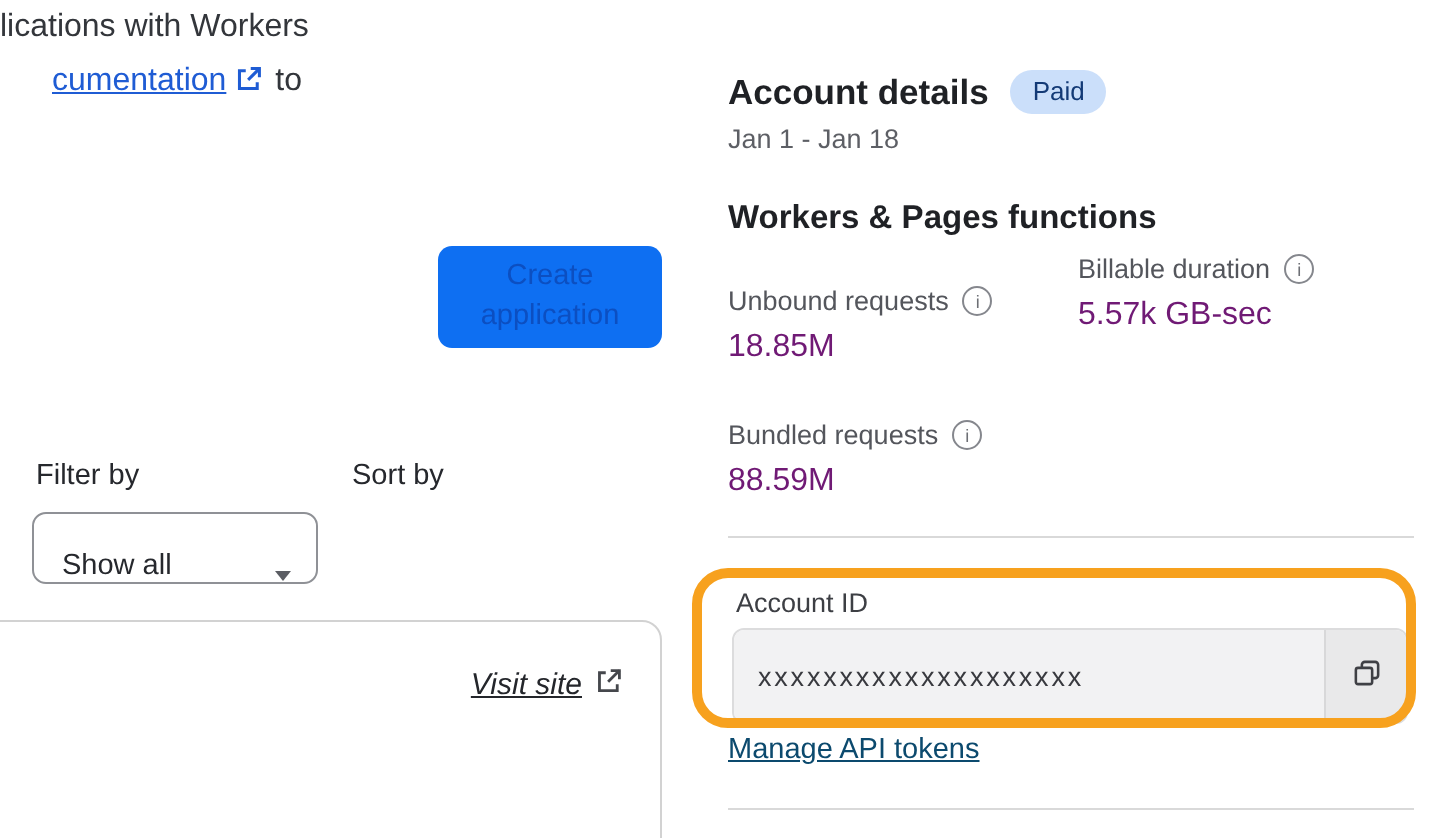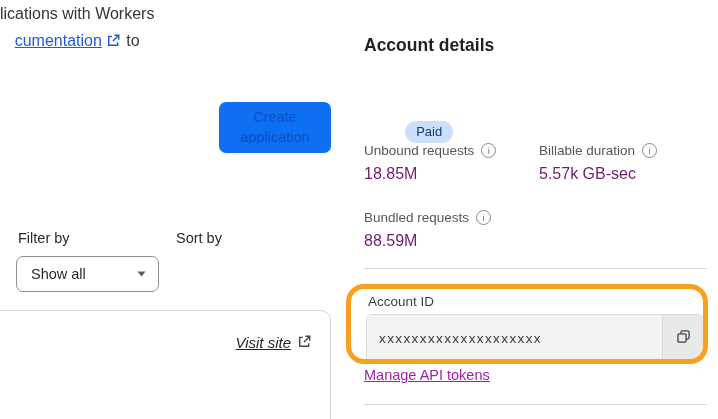--- a/index.html
+++ b/index.html
@@ -1,45 +1,45 @@
 <!DOCTYPE html>
 <html style="--accent-orange: #f7a11e; --btn-bg: #0e6ff2; --btn-fg: #0c4fc1; --badge-bg: #cbdffa; --badge-fg: #133a76;"><head>
 <meta charset="utf-8">
 <style>
   html,body{margin:0;padding:0;background:#fff;}
   body{width:718px;height:419px;overflow:hidden;
        font-family:"Liberation Sans","DejaVu Sans",sans-serif;color:#26282d;}
   .stage{position:relative;width:718px;height:419px;overflow:hidden;background:#fff;}
 
   
-  .intro{position:absolute;left:0;top:115;font-size:16px;line-height:27px;color:#33363b;text-align:center;}
-  .intro a{color:#1f5cd4;text-decoration:underline;cursor:pointer;}
+  .intro{position:absolute;left:0;top:115;font-size:16px;line-height:27px;color:#33363b;}
+  .intro a{color:#1f5cd4;text-decoration:underline;cursor:pointer;padding-left:26px;}
   .ext-icon{display:inline-block;vertical-align:-1px;margin:0 2px 0 5px;color:#1f5cd4;}
   .ext-icon.dark{color:#45474c;margin-left:7px;}
-  .create-btn{position:absolute;left:219px;top:102px;width:112px;height:51px;
+  .create-btn{position:absolute;left:219px;top:123px;width:112px;height:51px;
       background:var(--btn-bg,#0e6ff2);color:var(--btn-fg,#0c4fc1);
       border:none;border-radius:7px;font-size:14.5px;line-height:1.32;
       display:flex;align-items:center;justify-content:center;text-align:center;
       font-family:inherit;cursor:pointer;}
   .field-label{position:absolute;top:230px;font-size:14.5px;color:#26282d;}
   .select{position:absolute;top:256px;height:36px;background:#fff;
       border:1px solid #8f9196;border-radius:7px;box-sizing:border-box;
-      display:flex;align-items:center;justify-content:space-between;
+      display:flex;align-items:flex-end;justify-content:space-between;
       padding:0 12px 0 14px;font-size:14.5px;color:#26282d;cursor:pointer;gap:41px;}
   .caret{display:inline-block;margin-left:10px;line-height:0;}
   .card{position:absolute;left:-26px;top:310px;width:357px;height:140px;
       background:#fff;border:1px solid #d2d2d2;border-radius:10px;box-sizing:border-box;}
   .visit-site{position:absolute;top:23px;right:17px;font-size:15px;color:#24262b;
       text-decoration:underline;cursor:pointer;display:flex;align-items:center;font-style:italic;}
 
   
   .acct-title{position:absolute;left:364px;top:35px;font-size:17.5px;font-weight:bold;
-      color:#1f2125;display:flex;align-items:center;gap:25px;flex-direction:column;}
+      color:#1f2125;display:flex;align-items:center;gap:11px;}
   .badge{background:var(--badge-bg,#cbdffa);color:var(--badge-fg,#133a76);
-      font-size:13px;font-weight:normal;padding:3px 11px 4px;border-radius:12px;margin-top:40px;}
+      font-size:13px;font-weight:normal;padding:3px 11px 4px;border-radius:12px;}
   .date-range{position:absolute;left:364px;top:62px;font-size:13.5px;color:#5d5f65;}
   .section-title{position:absolute;left:364px;top:100px;font-size:16.5px;
       font-weight:bold;color:#1f2125;}
   .stat{position:absolute;}
   .stat-label{font-size:13.5px;color:#54565c;display:flex;align-items:center;gap:7px;}
   .info-icon{width:13px;height:13px;border:1px solid #85878d;border-radius:50%;
       font-size:9px;color:#6d6f75;display:inline-flex;align-items:center;
       justify-content:center;cursor:pointer;}
   .stat-value{font-size:16px;color:#701a75;margin-top:7px;}
   .divider{position:absolute;left:364px;width:343px;height:1px;background:#d9d9d9;}
@@ -49,21 +49,21 @@
   .acct-id-label{position:absolute;left:368px;top:294px;font-size:13.5px;color:#3d3f44;}
   .id-group{position:absolute;left:366px;top:314px;width:338px;height:48px;
       display:flex;border:1px solid #dcdcdd;border-radius:6px;overflow:hidden;
       box-sizing:border-box;}
   .id-input{flex:1;min-width:0;background:#f2f2f3;border:none;outline:none;
       padding:0 12px;font-size:13.5px;color:#393a3f;letter-spacing:1.4px;
       font-family:inherit;}
   .copy-btn{width:41px;background:#e9e9ea;border:none;border-left:1px solid #d8d8d9;
       display:flex;align-items:center;justify-content:center;cursor:pointer;}
   .manage-link{position:absolute;left:364px;top:367px;font-size:14.5px;
-      color:#a21caf;text-decoration:underline;cursor:pointer;}
+      color:#0c4a6e;text-decoration:underline;cursor:pointer;}
 </style>
 </head>
 <body>
 
 <div class="stage">
 
   <div class="intro">
     <div>lications with Workers</div>
     <div><a><span>cumentation</span></a><span class="ext-icon"><svg width="13" height="13" viewBox="0 0 12 12" fill="none" stroke="currentColor" stroke-width="1.4">
             <path d="M4.5 2.2H1.6v8.2h8.2V7.5"></path>
@@ -97,30 +97,32 @@
             <path d="M6.8 1.2H10.8V5.2"></path>
             <path d="M10.8 1.2 5.6 6.4"></path>
           </svg></span>
       </a>
   </div>
 
   <div class="acct-title">
     <span>Account details</span>
     <span class="badge">Paid</span>
   </div>
+  <div class="date-range">Jan 1 - Jan 18</div>
+  <div class="section-title">Workers &amp; Pages functions</div>
 
   <div class="stat" style="left:364px;top:143px">
     <div class="stat-label">
         <span>Unbound requests</span>
         <span class="info-icon">i</span>
       </div>
     <div class="stat-value">18.85M</div>
   </div>
 
-  <div class="stat" style="left:539px;top:143px">
+  <div class="stat" style="left:539px;top:127px">
     <div class="stat-label">
         <span>Billable duration</span>
         <span class="info-icon">i</span>
       </div>
     <div class="stat-value">5.57k GB-sec</div>
   </div>
 
   <div class="stat" style="left:364px;top:210px">
     <div class="stat-label">
         <span>Bundled requests</span>

